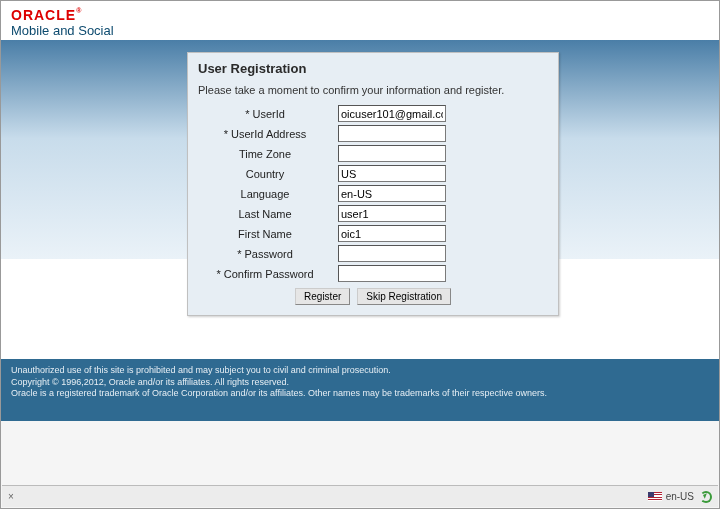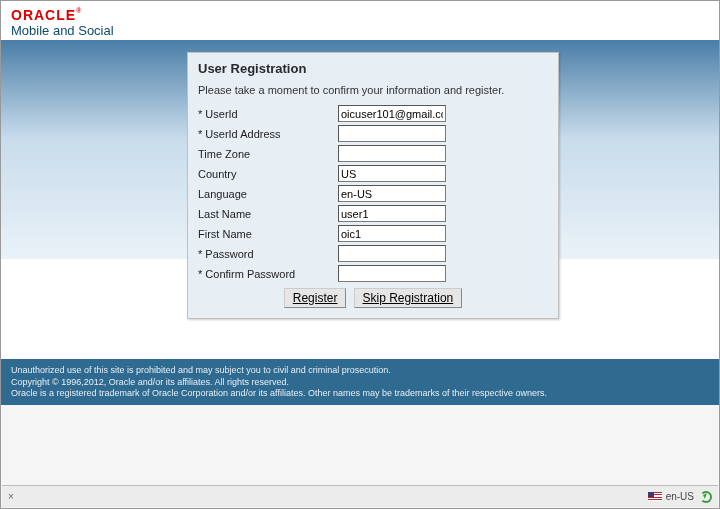--- a/index.html
+++ b/index.html
@@ -65,21 +65,21 @@
     line-height: 1.2;
     margin-top: 8px;
   }
   .form-row {
     display: flex;
     align-items: center;
     margin-bottom: 3px;
   }
   .form-row label {
     width: 140px;
-    text-align: left;
+    text-align: center;
     padding-right: 6px;
     color: #222;
     font-size: 11px;
   }
   .form-row input[type=text],
   .form-row input[type=password] {
     width: 108px;
     height: 17px;
     border: 1px solid #7a7a7a;
     border-top-color: #555;
@@ -87,38 +87,37 @@
     background: #fff;
     font-size: 11px;
     padding: 0 2px;
     font-family: Arial, sans-serif;
   }
   .button-row {
     text-align: center;
     margin-top: 6px;
   }
   .button-row button {
-    font-size: 12px;
+    font-size: 10px;
     padding: 2px 8px;
     background: #e6e6e6;
     border: 1px solid #888;
     border-top-color: #ccc;
     border-left-color: #ccc;
     margin: 0 2px;
     cursor: default;
     font-family: Arial, sans-serif;
-    text-decoration: underline;
   }
   .white-gap {
     height: 100px;
     background: #fff;
   }
   .footer {
     background: #2f6a91;
-    height: 46px;
+    height: 62px;
     padding: 6px 10px;
     color: #e6eef4;
     font-size: 9px;
     line-height: 1.3;
   }
   .statusbar {
     position: absolute;
     left: 1px;
     right: 1px;
     bottom: 1px;

